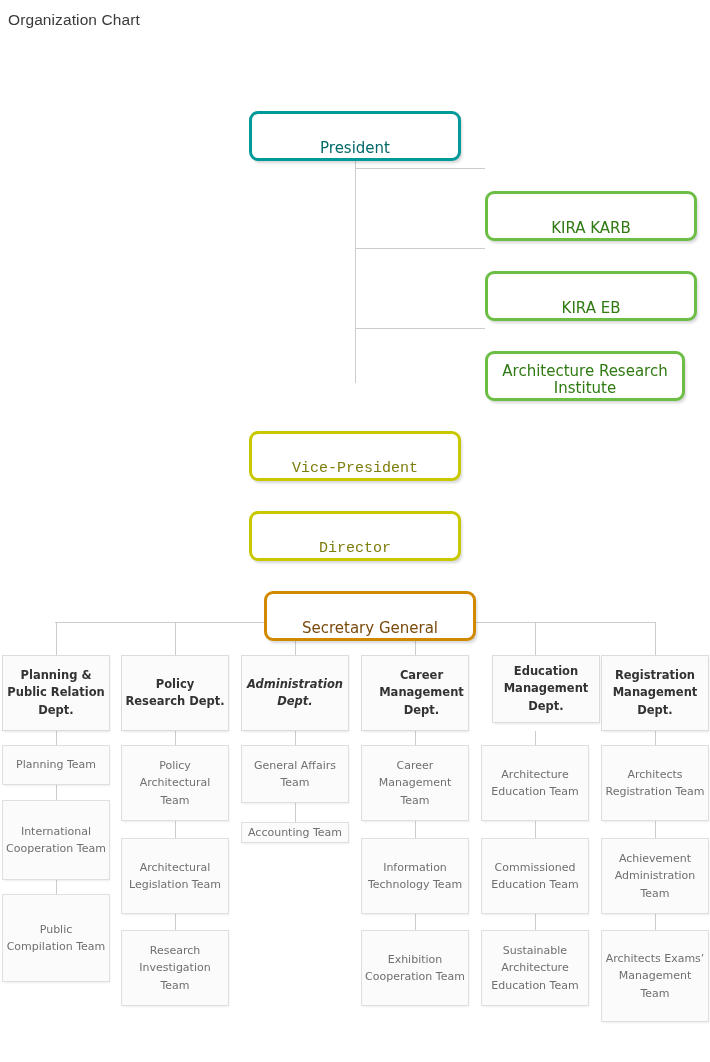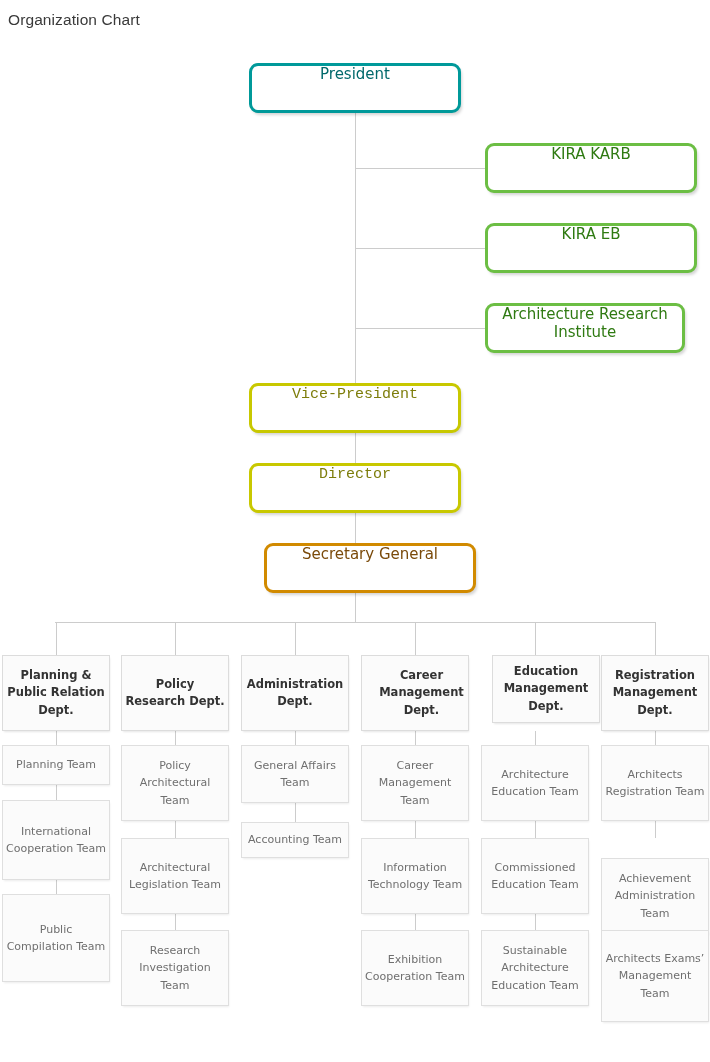--- a/index.html
+++ b/index.html
@@ -45,27 +45,28 @@
 
   
   .exec-box {
     position: absolute;
     box-sizing: border-box;
     background: #ffffff;
     border-style: solid;
     border-width: 3px;
     border-radius: 9px;
     display: flex;
-    align-items: flex-start;
+    align-items: flex-end;
     justify-content: center;
     text-align: center;
     font-family: "DejaVu Sans", sans-serif;
     font-size: 15px;
     line-height: 1.18;
     box-shadow: 2px 3px 3px -1px rgba(0,0,0,0.17);
+    margin-top: 48px;
   }
   .exec-box.teal   { border-color: #00999a; color: #00696b; }
   .exec-box.green  { border-color: #6cbe44; color: #2f7a12; }
   .exec-box.olive  { border-color: #c8c800; color: #7d7d0b; font-family: Liberation Mono, monospace; }
   .exec-box.orange { border-color: #d18a00; color: #7a4a0a; }
 
   .exec-box .label { padding: 0 6px; }
 
   
   .dept-box {
@@ -184,27 +185,27 @@
       </div>
       <div class="team-box" style="left: 121px; top: 745px; width: 108px; height: 76px;">
         <span class="label">Policy Architectural Team</span>
       </div>
       <div class="team-box" style="left: 121px; top: 838px; width: 108px; height: 76px;">
         <span class="label">Architectural Legislation Team</span>
       </div>
       <div class="team-box" style="left: 121px; top: 930px; width: 108px; height: 76px;">
         <span class="label">Research Investigation Team</span>
       </div>
-      <div class="dept-box" style="left: 241px; top: 655px; width: 108px; height: 76px;">
+      <div class="dept-box" style="left: 241px; top: 655px; width: 108px; height: 76px; font-style: italic;">
         <span class="label">Administration Dept.</span>
       </div>
       <div class="team-box" style="left: 241px; top: 745px; width: 108px; height: 58px;">
         <span class="label">General Affairs Team</span>
       </div>
-      <div class="team-box" style="left: 241px; top: 822px; width: 108px; height: 36px;">
+      <div class="team-box" style="left: 241px; top: 822px; width: 108px; height: 21px;">
         <span class="label">Accounting Team</span>
       </div>
       <div class="dept-box" style="left: 361px; top: 655px; width: 108px; height: 76px; padding-left: 13px;">
         <span class="label">Career Management Dept.</span>
       </div>
       <div class="team-box" style="left: 361px; top: 745px; width: 108px; height: 76px;">
         <span class="label">Career Management Team</span>
       </div>
       <div class="team-box" style="left: 361px; top: 838px; width: 108px; height: 76px;">
         <span class="label">Information Technology Team</span>
@@ -223,21 +224,21 @@
       </div>
       <div class="team-box" style="left: 481px; top: 930px; width: 108px; height: 76px;">
         <span class="label">Sustainable Architecture Education Team</span>
       </div>
       <div class="dept-box" style="left: 601px; top: 655px; width: 108px; height: 76px;">
         <span class="label">Registration Management Dept.</span>
       </div>
       <div class="team-box" style="left: 601px; top: 745px; width: 108px; height: 76px;">
         <span class="label">Architects Registration Team</span>
       </div>
-      <div class="team-box" style="left: 601px; top: 838px; width: 108px; height: 76px; margin-top: 20px;">
+      <div class="team-box" style="left: 601px; top: 838px; width: 108px; height: 76px;">
         <span class="label">Achievement Administration Team</span>
       </div>
       <div class="team-box" style="left: 601px; top: 930px; width: 108px; height: 92px;">
         <span class="label">Architects Exams’ Management Team</span>
       </div>
     </div>
 
 </div>
 
 </body></html>

